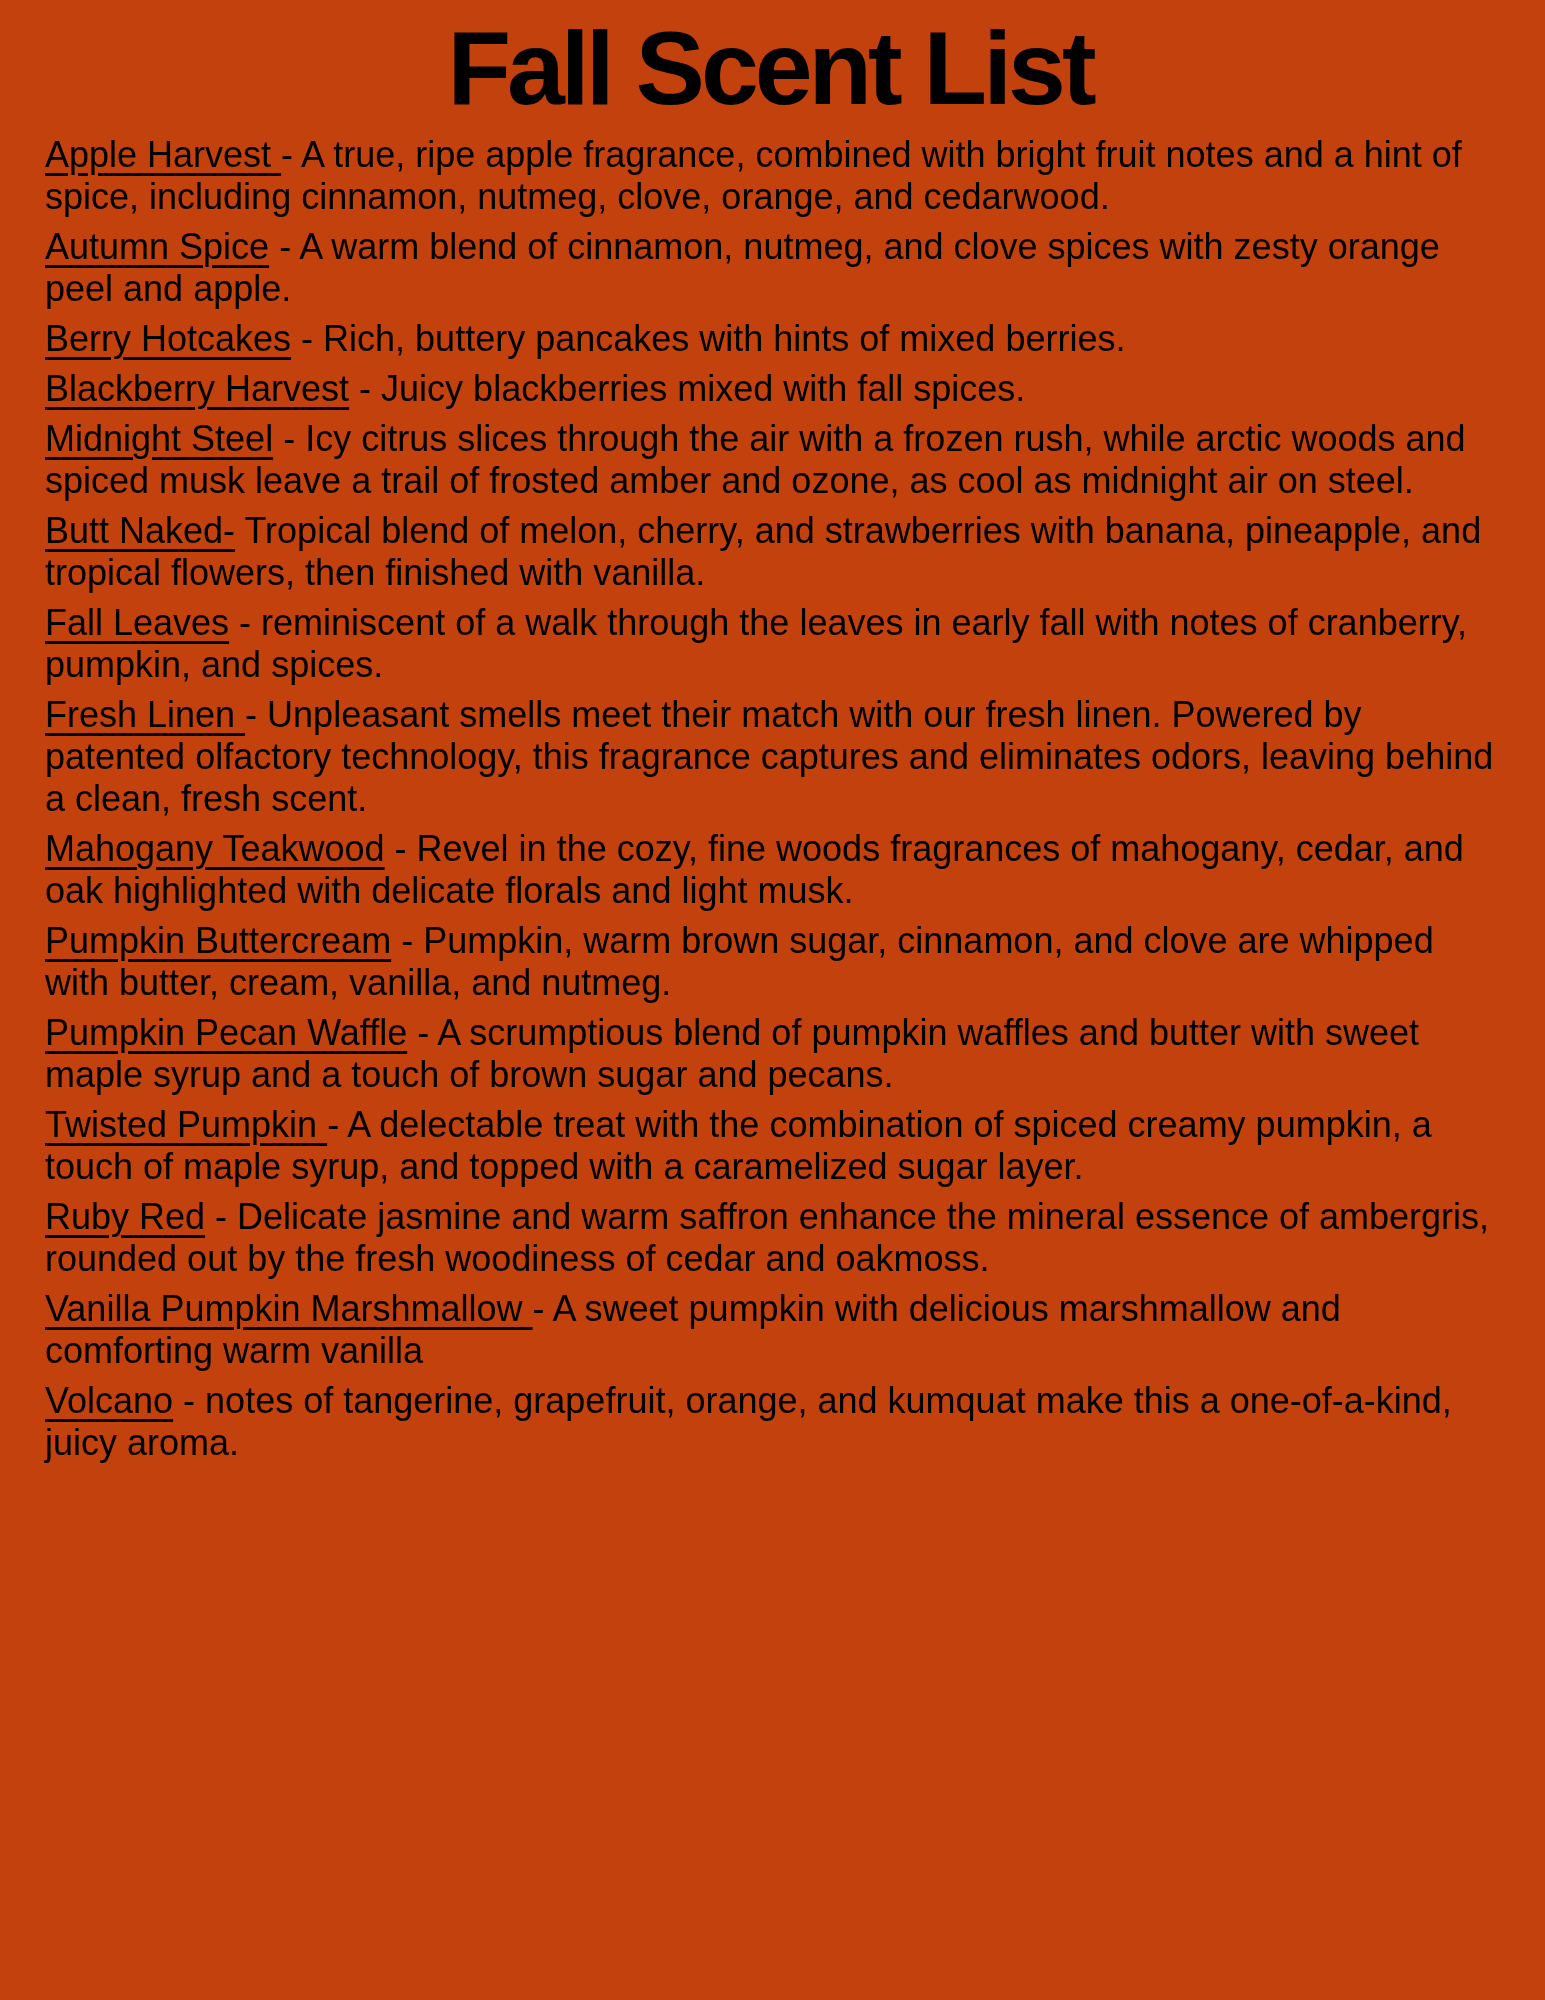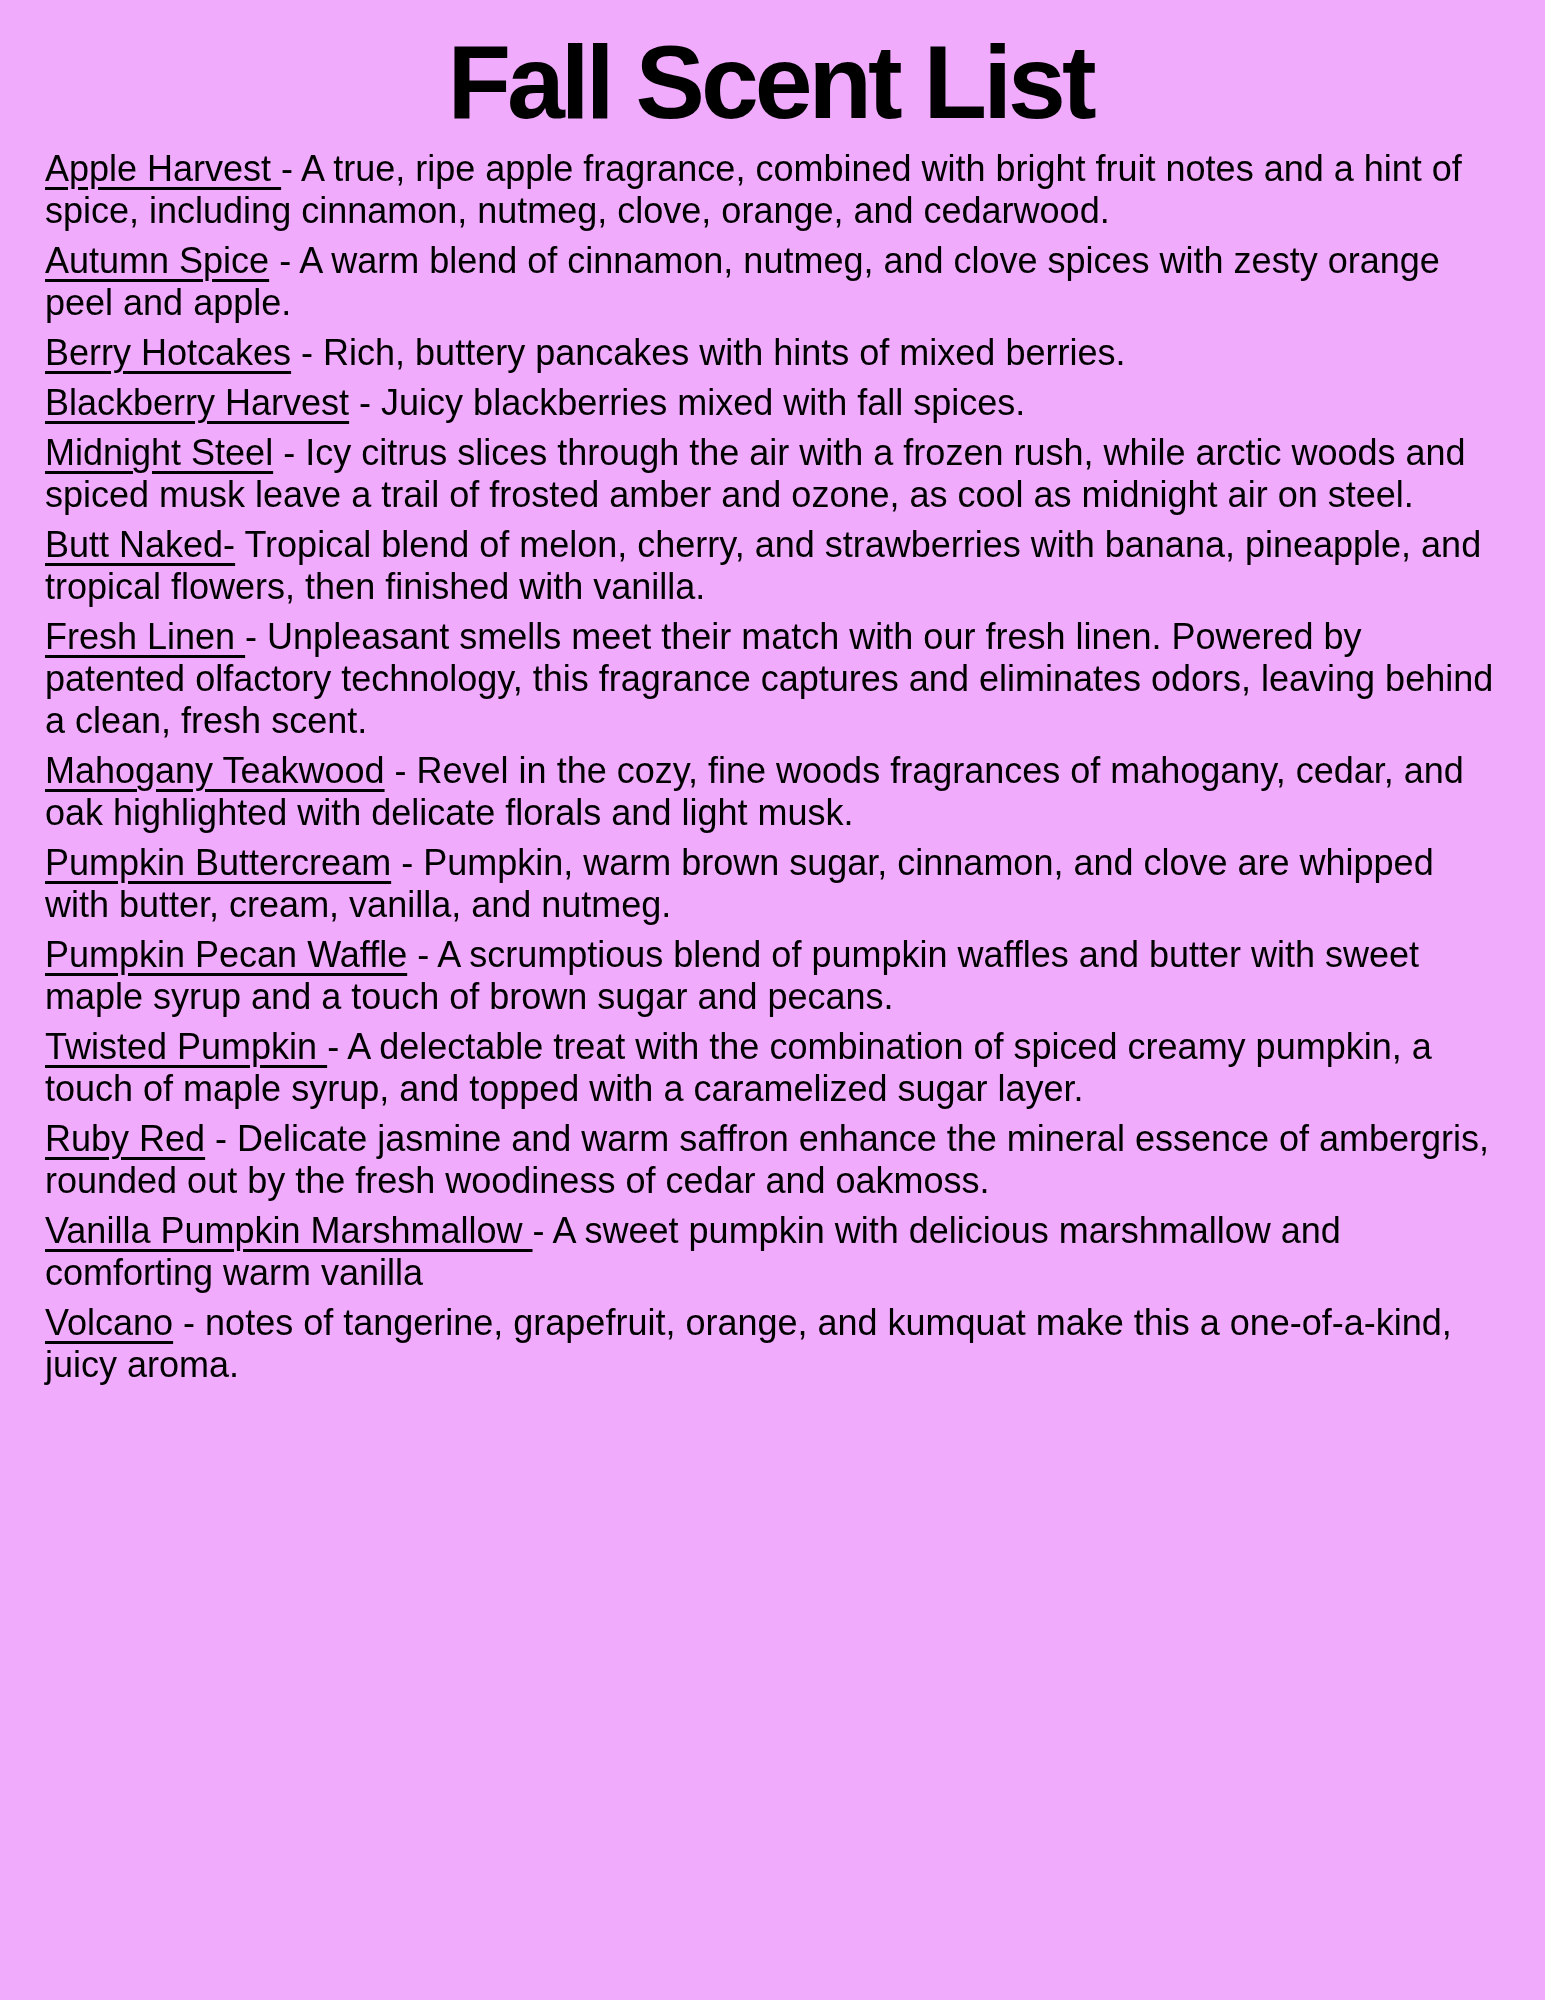--- a/index.html
+++ b/index.html
@@ -3,23 +3,23 @@
 <meta charset="utf-8">
 <style>
   html, body {
     margin: 0;
     padding: 0;
     background: #ffffff;
   }
   .page {
     width: 1545px;
     height: 2000px;
-    background: #f0abfc;
+    background: #c2410c;
     box-sizing: border-box;
-    padding: 24px 42px 0 37px;
+    padding: 10px 42px 0 37px;
     font-family: "Liberation Sans", sans-serif;
     color: #000000;
     overflow: hidden;
   }
   .doc-title {
     text-align: center;
     font-size: 104px;
     font-weight: bold;
     letter-spacing: -4px;
     line-height: 1.0;
@@ -59,20 +59,21 @@
 
   <p class="scent-item"><span class="scent-name">Berry Hotcakes</span><span class="scent-desc"> - Rich, buttery pancakes with hints of mixed berries.</span></p>
 
 
   <p class="scent-item"><span class="scent-name">Blackberry Harvest</span><span class="scent-desc"> - Juicy blackberries mixed with fall spices.</span></p>
 
   <p class="scent-item"><span class="scent-name">Midnight Steel</span><span class="scent-desc"> - Icy citrus slices through the air with a frozen rush, while arctic woods and spiced musk leave a trail of frosted amber and ozone, as cool as midnight air on steel.</span></p>
 
   <p class="scent-item"><span class="scent-name">Butt Naked-</span><span class="scent-desc"> Tropical blend of melon, cherry, and strawberries with banana, pineapple, and tropical flowers, then finished with vanilla.</span></p>
 
+  <p class="scent-item"><span class="scent-name">Fall Leaves</span><span class="scent-desc"> - reminiscent of a walk through the leaves in early fall with notes of cranberry, pumpkin, and spices.</span></p>
 
   <p class="scent-item"><span class="scent-name">Fresh Linen </span><span class="scent-desc">- Unpleasant smells meet their match with our fresh linen. Powered by patented olfactory technology, this fragrance captures and eliminates odors, leaving behind a clean, fresh scent.</span></p>
 
   <p class="scent-item"><span class="scent-name">Mahogany Teakwood</span><span class="scent-desc"> - Revel in the cozy, fine woods fragrances of mahogany, cedar, and oak highlighted with delicate florals and light musk.</span></p>
 
   <p class="scent-item"><span class="scent-name">Pumpkin Buttercream</span><span class="scent-desc"> - Pumpkin, warm brown sugar, cinnamon, and clove are whipped with butter, cream, vanilla, and nutmeg.</span></p>
 
   <p class="scent-item"><span class="scent-name">Pumpkin Pecan Waffle</span><span class="scent-desc"> - A scrumptious blend of pumpkin waffles and butter with sweet maple syrup and a touch of brown sugar and pecans.</span></p>
 
   <p class="scent-item"><span class="scent-name">Twisted Pumpkin </span><span class="scent-desc">- A delectable treat with the combination of spiced creamy pumpkin, a touch of maple syrup, and topped with a caramelized sugar layer.</span></p>

